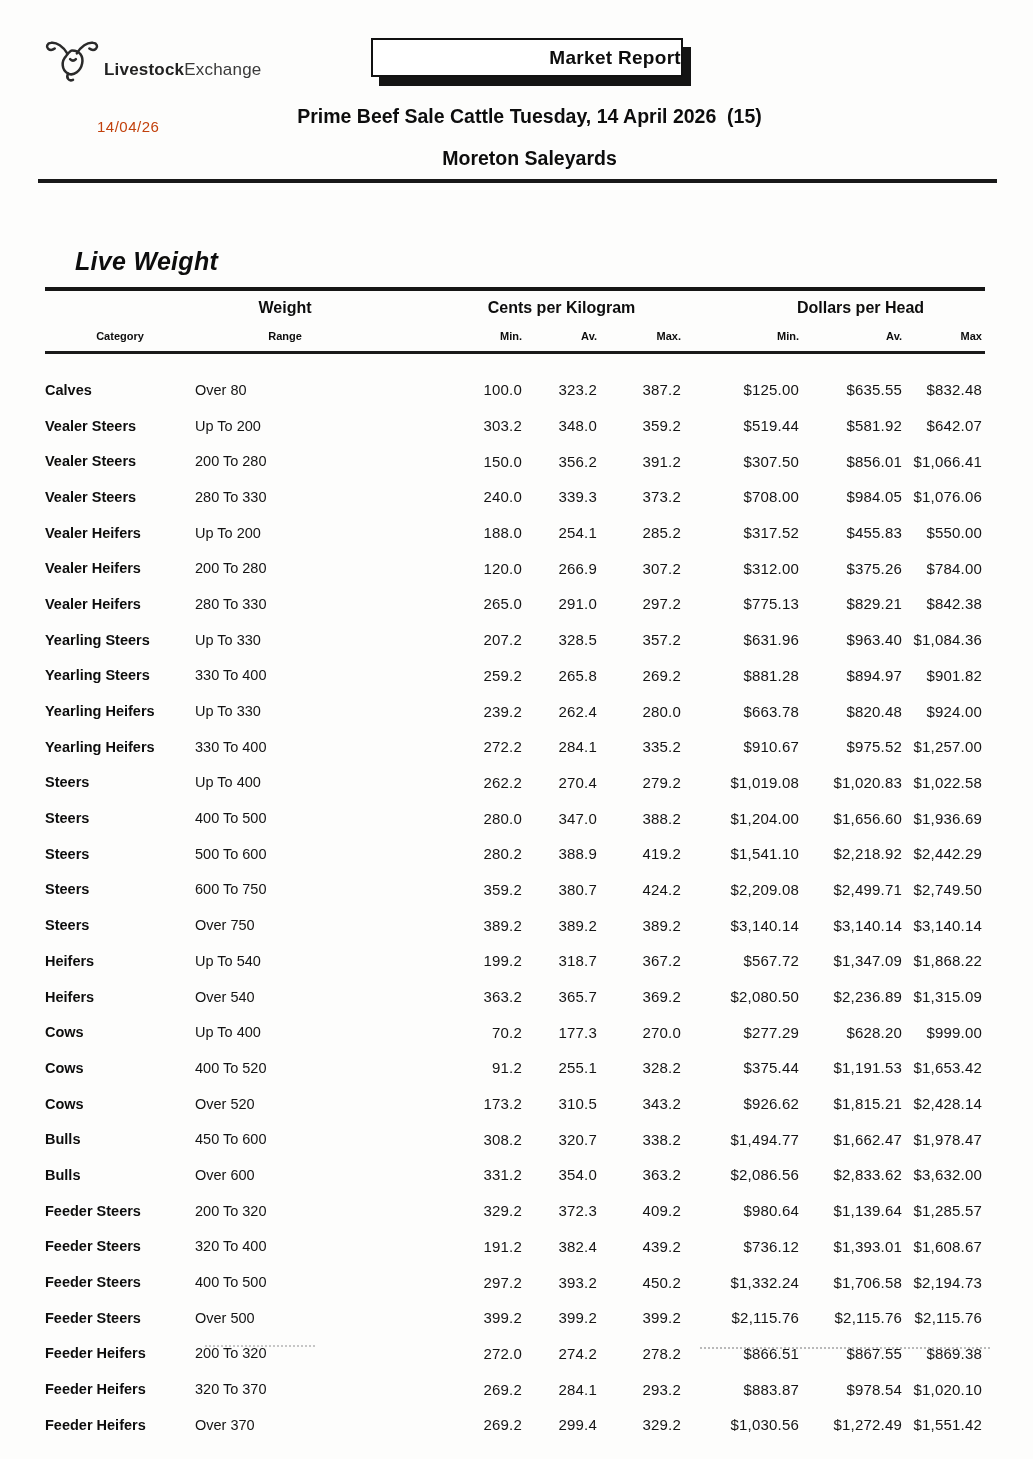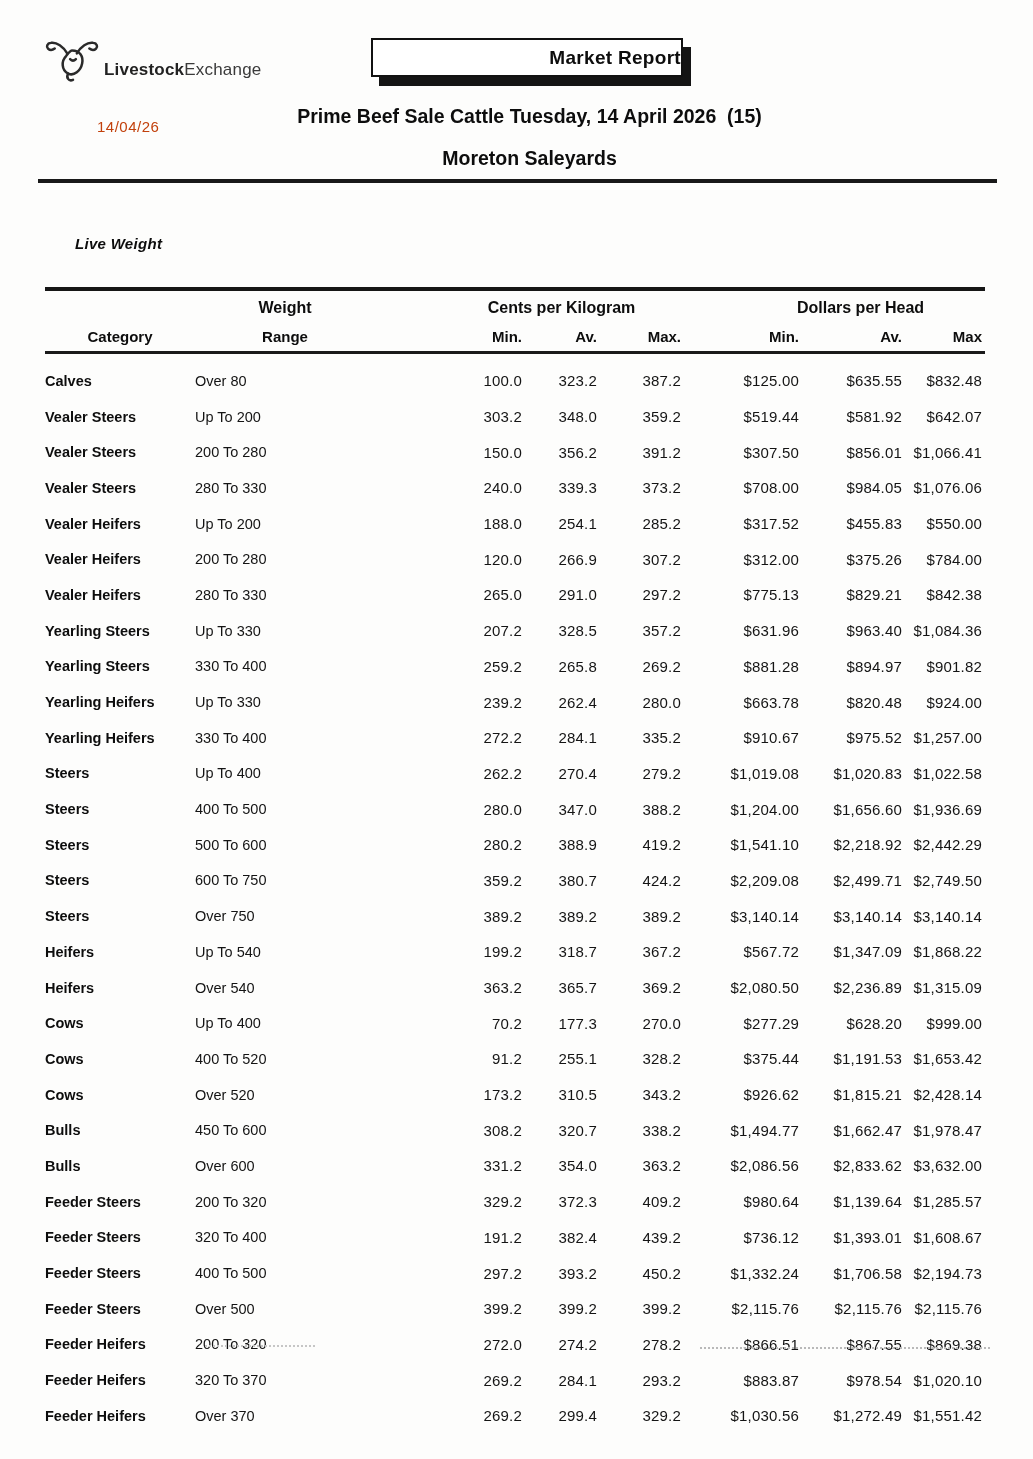--- a/index.html
+++ b/index.html
@@ -30,47 +30,47 @@
     padding-left:26px; font-size:19.5px; font-weight:bold; color:#0d0d0d; white-space:pre;
   }
   .report-subtitle {
     position:absolute; top:147px; left:0; width:1033px; text-align:center;
     padding-left:26px; font-size:19.5px; font-weight:bold; color:#0d0d0d;
   }
   .header-rule { position:absolute; top:179px; left:38px; width:959px; height:4px; background:#191919; }
 
   
   .section-title {
-    position:absolute; top:235px; left:75px;
-    font-size:15px; font-weight:bold; font-style:italic; color:#0d0d0d; letter-spacing:0.3px;
+    position:absolute; top:247px; left:75px;
+    font-size:25px; font-weight:bold; font-style:italic; color:#0d0d0d; letter-spacing:0.3px;
   }
 
   
   .lw-table { position:absolute; top:287px; left:45px; width:940px; }
   .t-topline { height:4px; background:#161616; }
   .t-headline { height:3px; background:#1a1a1a; }
 
   .grid-row {
     display:grid;
     grid-template-columns:150px 180px 150px 75px 84px 118px 103px 80px;
     align-items:center;
   }
   .ghead { height:27px; margin-top:3px; }
   .ghead .gh { font-size:16px; font-weight:bold; text-align:center; color:#0d0d0d; }
   .gh-cents { grid-column:3 / span 3; padding-left:64px; }
   .gh-dollars { grid-column:6 / span 3; padding-left:52px; }
   .gh-weight { grid-column:2; text-align:center; font-size:15.5px; font-weight:bold; }
 
   .chead { height:30px; }
-  .chead .ch { font-size:15px; font-weight:bold; color:#0d0d0d; }
+  .chead .ch { font-size:11px; font-weight:bold; color:#0d0d0d; }
   .ch-category { text-align:center; }
   .ch-range { text-align:center; }
   .num-h { text-align:right; padding-right:3px; }
 
-  .t-body { padding-top:9px; }
+  .t-body { padding-top:18px; }
   .row { height:35.7px; }
   .cell { font-size:15px; color:#141414; }
   .cat { font-weight:bold; font-size:14.5px; padding-left:0; color:#0d0d0d; }
   .range { text-align:left; font-size:14.5px; }
   .num { text-align:right; padding-right:3px; letter-spacing:0.2px; }
 
   
   .artifact { position:absolute; border-top:2px dotted #b9b9b9; }
   .artifact-1 { top:1347px; left:700px; width:290px; }
   .artifact-2 { top:1345px; left:205px; width:110px; border-top:2px dotted #c6c6c6; }

